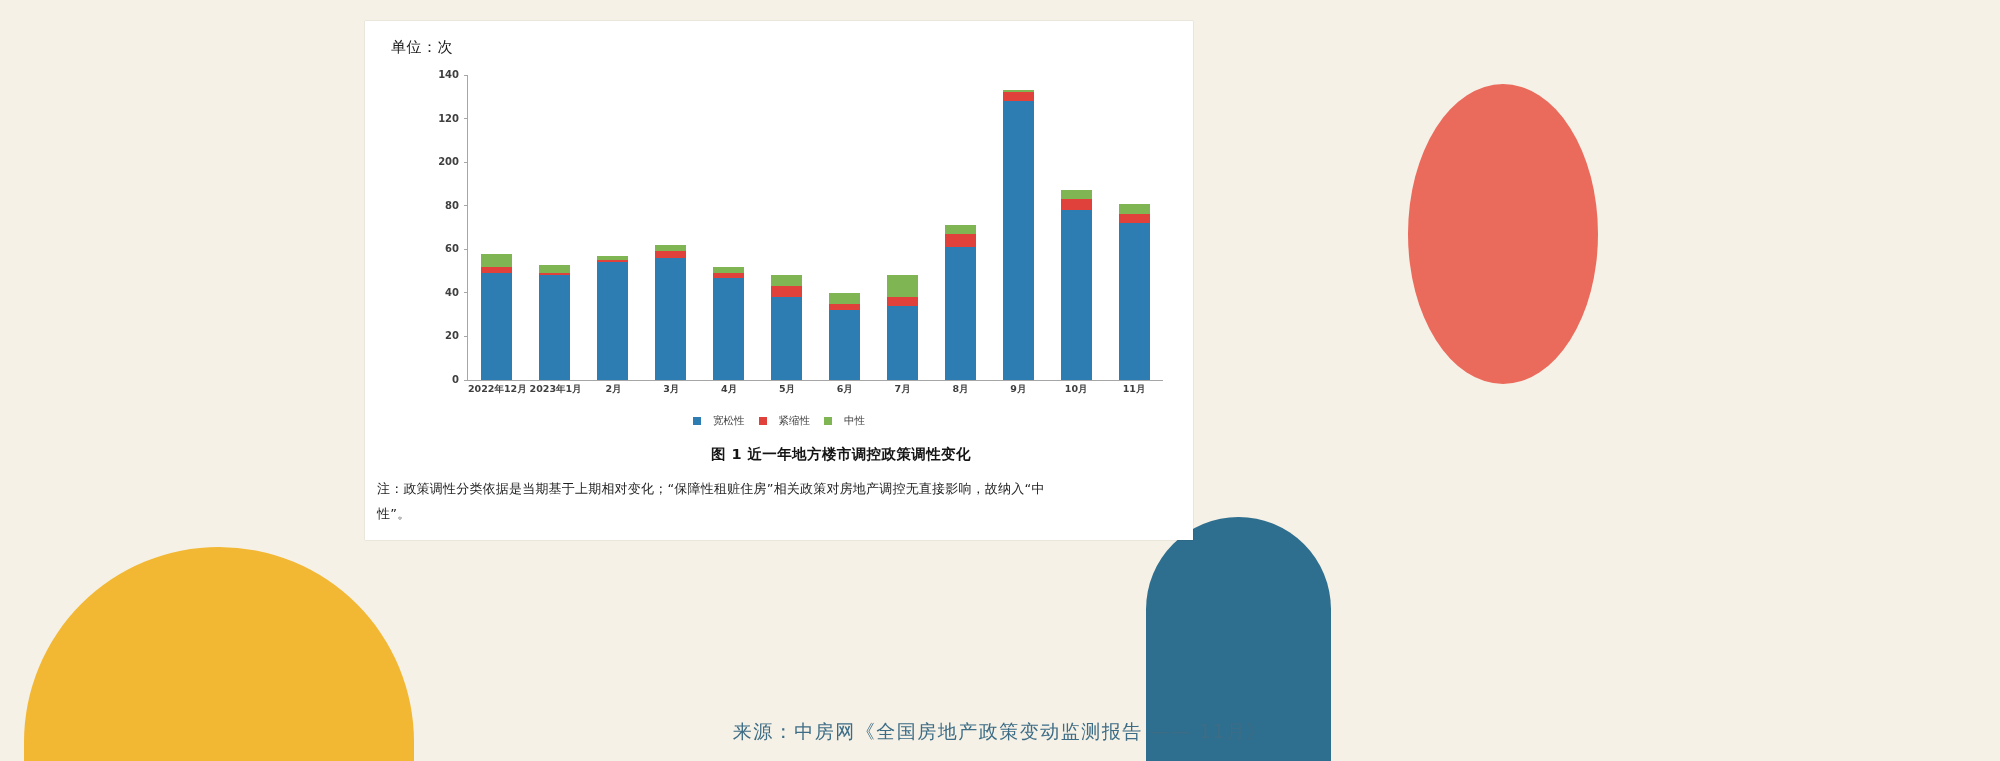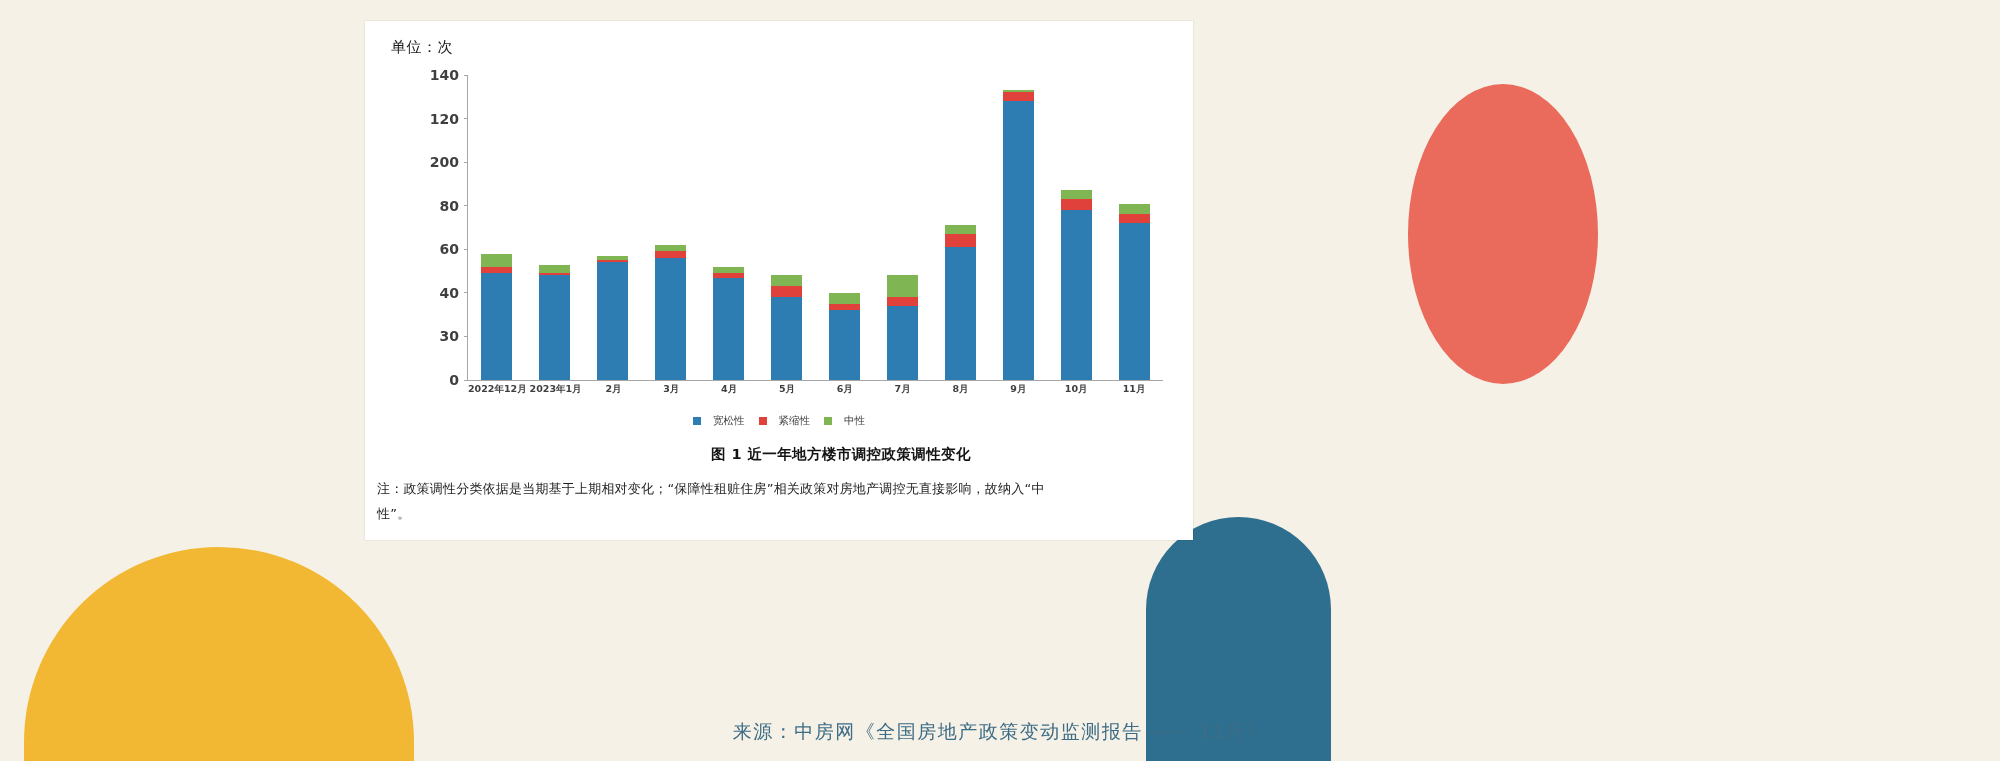--- a/index.html
+++ b/index.html
@@ -73,21 +73,21 @@
     background:#a6a6a6;
   }
   .y-tick-row {
     position:absolute;
     left:0; width:60px;
     height:0;
     display:flex; align-items:center; justify-content:flex-end;
   }
   .y-tick-row .lbl {
     font-family:"DejaVu Sans", sans-serif;
-    font-size:14px;
+    font-size:10px;
     font-weight:bold;
     color:#3f3f3f;
     padding-right:5px;
     line-height:1;
     transform:translateY(0);
   }
   .y-tick-row .mark {
     width:4px; height:1px; background:#a6a6a6;
   }
 
@@ -212,21 +212,21 @@
   <div class="unit-label">单位：次</div>
 
   <div id="plot-area">
     <div id="y-axis">
       <div class="y-line"></div>
     <div class="y-tick-row" style="top: 305px;">
           <span class="lbl">0</span>
           <span class="mark"></span>
         </div>
         <div class="y-tick-row" style="top: 261.429px;">
-          <span class="lbl">30</span>
+          <span class="lbl">20</span>
           <span class="mark"></span>
         </div>
         <div class="y-tick-row" style="top: 217.857px;">
           <span class="lbl">40</span>
           <span class="mark"></span>
         </div>
         <div class="y-tick-row" style="top: 174.286px;">
           <span class="lbl">60</span>
           <span class="mark"></span>
         </div>

